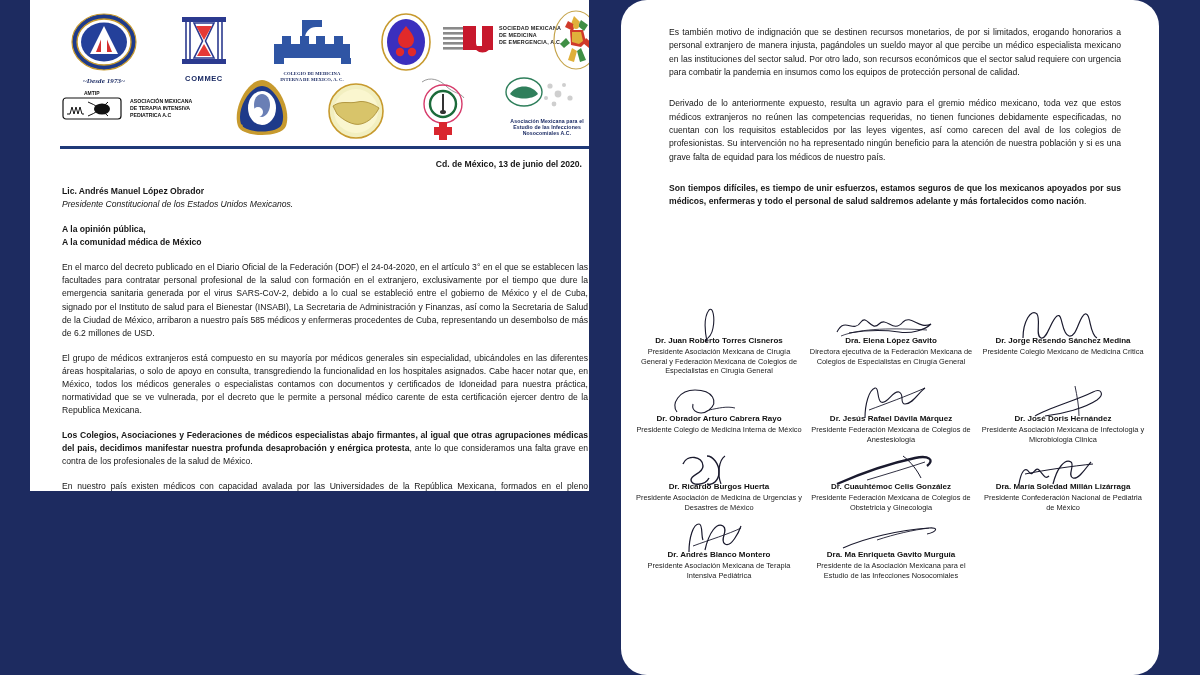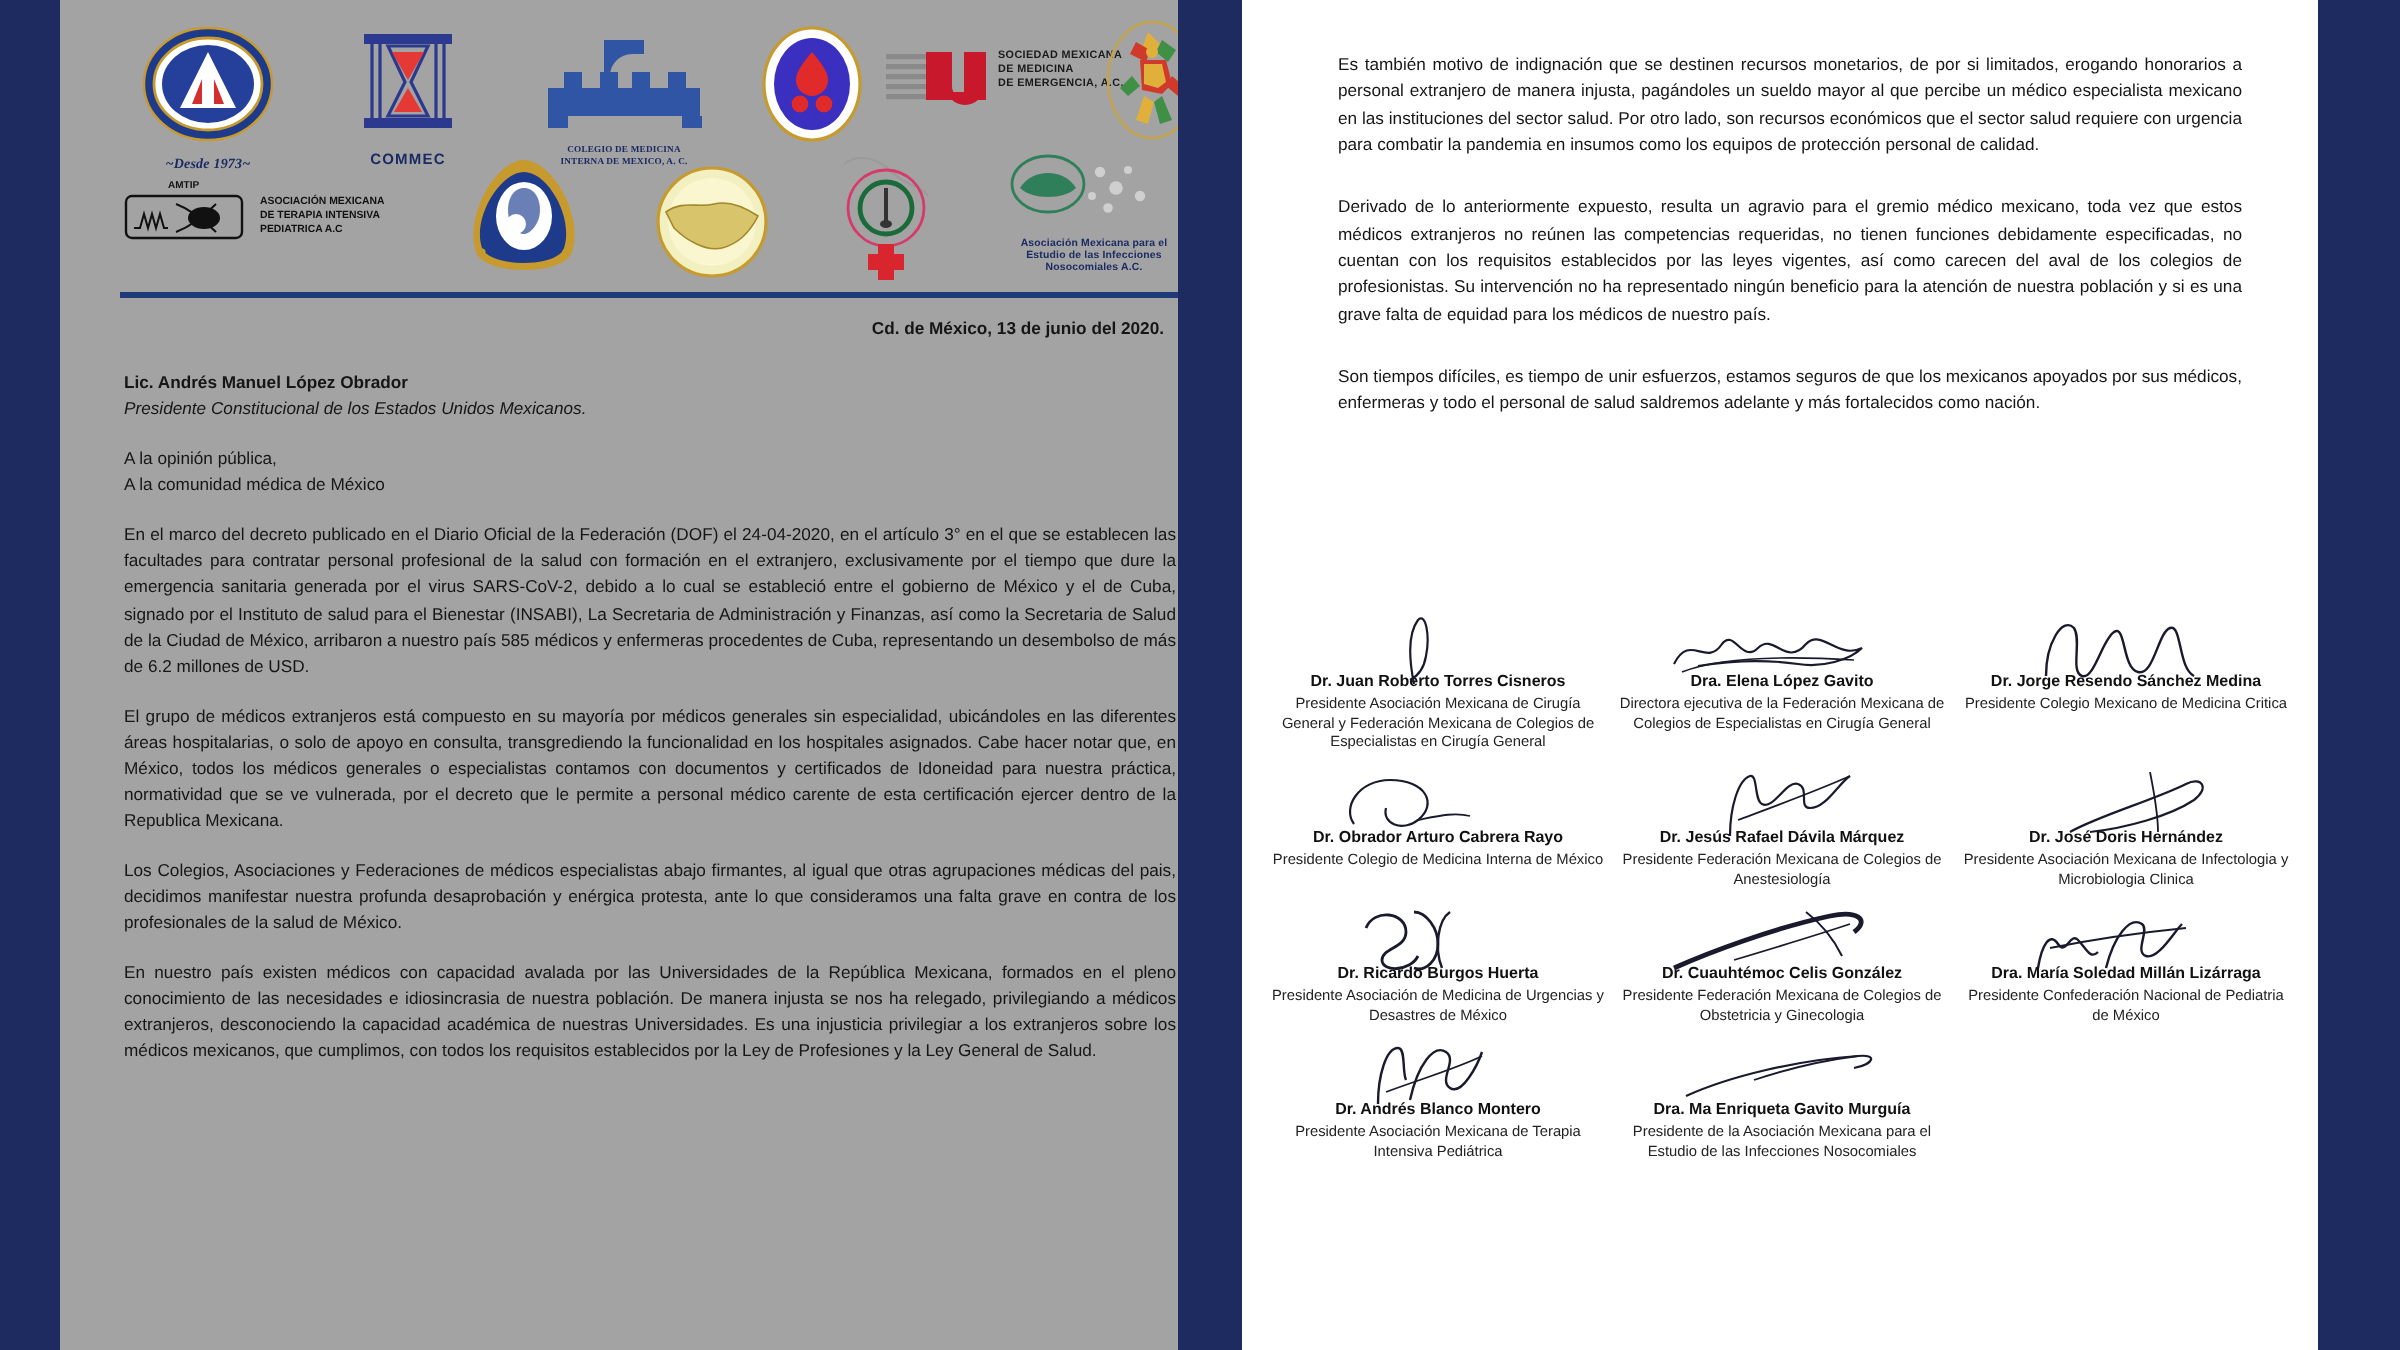--- a/index.html
+++ b/index.html
@@ -5,36 +5,36 @@
   html,body{margin:0;padding:0;}
   body{
     width:1200px;height:675px;overflow:hidden;
     background:#1b2a5e;
     font-family:"Liberation Sans", sans-serif;
   }
   .stage{position:relative;width:1200px;height:675px;background:#1d2b60;}
 
   
   .page-left{
-    position:absolute;left:30px;top:0;width:590px;height:675px;
-    background:#a3a3a3;overflow:hidden;
+    position:absolute;left:30px;top:0;width:590px;height:491px;
+    background:#ffffff;overflow:hidden;
   }
   .ghost-strip{
     position:absolute;left:589px;top:0;width:32px;height:675px;
     background:#1d2b60;overflow:hidden;
   }
   .ghost-inner{
     position:absolute;left:-559px;top:0;width:590px;height:675px;
     opacity:.30;filter:brightness(.45);
   }
 
   
   .page-right{
     position:absolute;left:621px;top:0;width:538px;height:675px;
-    background:#ffffff;overflow:hidden;
+    background:#ffffff;overflow:hidden;border-radius:26px;
   }
 
   
   .logos{position:relative;width:100%;height:150px;}
   .logo{position:absolute;}
   .logo-cap{
     font-family:"Liberation Serif", serif;
     font-size:4.6px;font-weight:bold;color:#1a2a63;
     text-align:center;line-height:1.2;letter-spacing:.1px;
     width:100%;
@@ -47,21 +47,21 @@
   
   .doc-body{
     position:absolute;left:32px;top:158px;width:526px;
     font-size:8.6px;color:#161616;line-height:1.52;
   }
   .date-line{text-align:right;font-weight:bold;font-size:8.6px;margin-bottom:14px;padding-right:6px;}
   .addr b{display:block;font-weight:bold;}
   .addr span{display:block;font-style:italic;}
   .blk{margin-top:12px;}
   .just{text-align:justify;}
-  .bold{font-weight:normal;}
+  .bold{font-weight:bold;}
 
   .doc-body-right{
     position:absolute;left:48px;top:26px;width:452px;
     font-size:8.6px;color:#161616;line-height:1.55;
   }
 
   
   .sig-grid{
     position:absolute;left:14px;top:310px;width:512px;
     display:grid;grid-template-columns:repeat(3,1fr);

